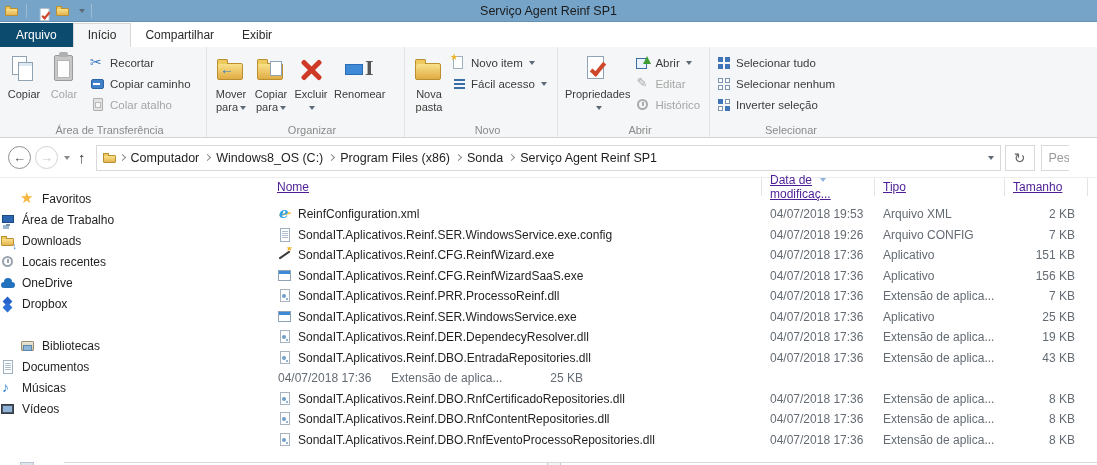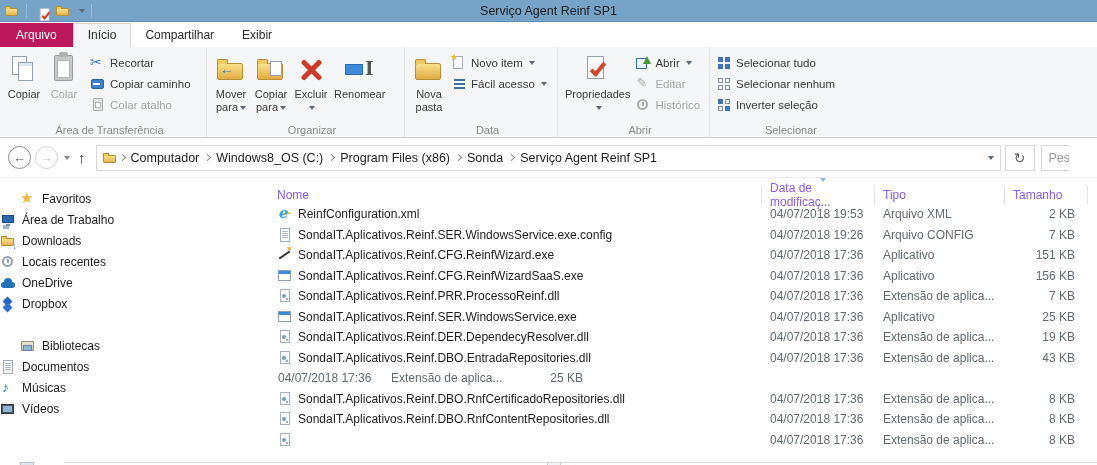--- a/index.html
+++ b/index.html
@@ -9,21 +9,21 @@
 
   
   .titlebar { position:relative; height:22px; background:#76a4c8; border-bottom:1px solid #6591b4; display:flex; align-items:center; }
   .qat { position:absolute; left:2px; top:0; height:22px; display:flex; align-items:center; gap:6px; padding-left:2px; }
   .qat-sep { width:1px; height:14px; background:#9dbcd4; }
   .title { flex:1; text-align:center; color:#1a1a1a; font-size:12.5px; }
 
   
   .tabs { height:25px; background:#fff; display:flex; align-items:flex-end; }
   .tab { padding:4px 14px 5px; font-size:12px; color:#2b2b2b; cursor:default; }
-  .tab.file { background:#be185d; color:#fff; padding:5px 16px; }
+  .tab.file { background:#0c4a6e; color:#fff; padding:5px 16px; }
   .tab.active { border:1px solid #d8d8d8; border-bottom:none; background:#f5f6f7; }
 
   
   .ribbon { position:relative; height:91px; background:#f5f6f7; border-bottom:1px solid #d4d4d4; display:flex; }
   .rgroup { position:relative; height:100%; padding:3px 4px 14px; display:flex; align-items:flex-start; }
   .rgroup + .rgroup { border-left:1px solid #e3e3e3; }
   .glabel { position:absolute; bottom:1px; left:13px; right:0; text-align:center; color:#8a8a8a; font-size:11px; }
   .bigbtn { display:flex; flex-direction:column; align-items:center; gap:1px; padding:3px 3px 1px; background:none; border:none; font-family:inherit; font-size:11px; color:#3b3b3b; line-height:12px; }
   .bigbtn .lbl { text-align:center; white-space:nowrap; }
   .smallcol { display:flex; flex-direction:column; justify-content:flex-start; gap:3px; padding-top:4px; }
@@ -128,21 +128,21 @@
   
   .main { position:relative; height:287px; display:flex; }
   aside { width:270px; flex:none; padding-top:10px; overflow:hidden; }
   .side-row { height:21px; display:flex; align-items:center; gap:6px; }
   .side-row.head { padding-left:20px; }
   .side-row.item { }
   .side-gap { height:21px; }
   .side-sliver { position:absolute; left:20px; bottom:0; width:14px; height:3px; background:#dfe5ea; border:1px solid #b9c6d2; border-bottom:none; }
 
   .list { position:relative; flex:1; }
-  .lheader { display:flex; height:26px; align-items:flex-end; color:#8b5cf6; position:relative; }
+  .lheader { display:flex; height:26px; align-items:flex-start; color:#4c1d95; position:relative;text-decoration:underline; }
   .hcol { height:18px; display:flex; align-items:center; padding-left:8px; border-right:1px solid #e4e4e4; }
   .hcol.name { width:492px; padding-left:7px; }
   .hcol.date { width:113px; } .hcol.type { width:130px; } .hcol.size { width:83px; }
   .sortcar { position:absolute; left:548px; top:0; border-top-color:#8fb4d8; }
   .rows { position:relative; }
   .row { height:20.5px; display:flex; align-items:center; }
   .c { white-space:nowrap; overflow:hidden; }
   .c.name { width:492px; padding-left:7px; display:flex; align-items:center; gap:5px; color:#1f1f1f; }
   .c.date, .c.type { color:#646b73; padding-left:8px; }
   .c.date { width:113px; } .c.type { width:130px; }
@@ -282,21 +282,21 @@
             <span class="car"></span>
         </button>
         <button class="smallbtn">
           <span class="ic ic-easy">
               <i></i>
             </span>
           <span>Fácil acesso</span>
             <span class="car"></span>
         </button>
       </div>
-      <div class="glabel">Data</div>
+      <div class="glabel">Novo</div>
     </section>
 
     <section class="rgroup" style="width:152px">
       <button class="bigbtn">
         <span class="bic bic-props">
             <i></i>
             <b></b>
           </span>
         <span class="lbl">Propriedades</span>
         <span class="lbl"><span class="car"></span></span>
@@ -620,20 +620,21 @@
     <div class="c type">Extensão de aplica...</div>
     <div class="c size">8 KB</div>
   </div>
 
   <div class="row">
     <div class="c name">
               <span class="ic ic-dll">
                 <i></i>
                 <b></b>
               </span>
+              <span class="nm">SondaIT.Aplicativos.Reinf.DBO.RnfEventoProcessoRepositories.dll</span>
             </div>
     <div class="c date">04/07/2018 17:36</div>
     <div class="c type">Extensão de aplica...</div>
     <div class="c size">8 KB</div>
   </div>
 </div>
       <div class="row-sliver"></div>
     </div>
     <div class="side-sliver"></div>
   </div>

